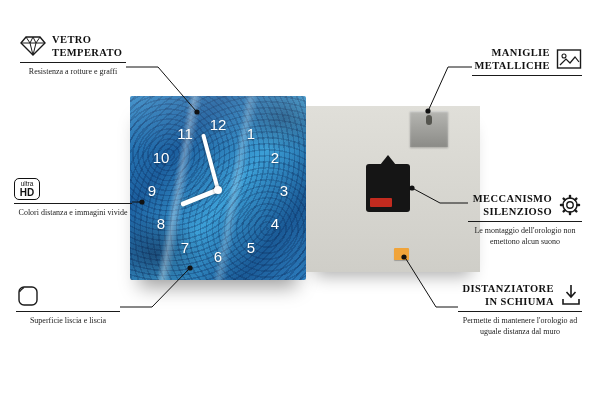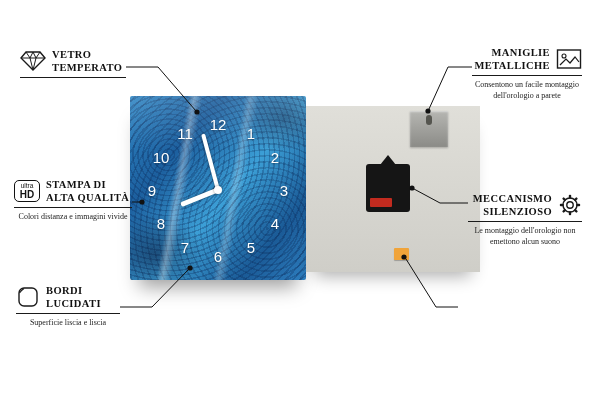--- a/index.html
+++ b/index.html
@@ -16,21 +16,21 @@
   
   .callout{position:absolute;}
   .c-head{display:flex;align-items:center;gap:6px;padding-bottom:3px;border-bottom:1.2px solid #1a1a1a;}
   .callout.right .c-head{justify-content:center;}
   .callout.right .icon{order:2;}
   .callout.right .c-title{order:1;text-align:right;}
   .c-title{font-weight:bold;font-size:10.5px;letter-spacing:.4px;line-height:1.25;color:#111;}
   .c-desc{margin-top:4px;font-size:8px;line-height:1.35;color:#222;text-align:center;}
   .icon{display:inline-flex;flex:0 0 auto;}
 
-  #co-vetro{left:20px;top:48px;width:106px;}
+  #co-vetro{left:20px;top:33px;width:106px;}
   #co-stampa{left:14px;top:178px;width:118px;}
   #co-bordi{left:16px;top:284px;width:104px;}
   #co-maniglie{left:472px;top:46px;width:110px;}
   #co-meccanismo{left:468px;top:192px;width:114px;}
   #co-distanziatore{left:458px;top:282px;width:124px;}
 
   .ultrahd{
     display:flex;flex-direction:column;align-items:center;justify-content:center;
     border:1.3px solid #111;border-radius:5px;width:24px;height:20px;
     font-family:"Liberation Sans", sans-serif;font-size:6.5px;line-height:1.15;color:#111;
@@ -150,58 +150,56 @@
   <div class="callout left" id="co-vetro">
     <div class="c-head">
       <span class="icon">
         <svg width="26" height="22" viewBox="0 0 26 22">
           <path d="M6 2 h14 l5 6 -12 12 L1 8 Z" fill="none" stroke="#1a1a1a" stroke-width="1.4"></path>
           <path d="M1 8 h24 M6 2 l4 6 3 12 M20 2 l-4 6 -3 12 M10 8 l3 -6 3 6" fill="none" stroke="#1a1a1a" stroke-width="1"></path>
         </svg>
       </span>
       <span class="c-title">VETRO TEMPERATO</span>
     </div>
+    <div class="c-desc">Resistenza a rotture e graffi</div>
   </div>
 
   <div class="callout left" id="co-stampa">
     <div class="c-head">
       <span class="icon ultrahd">
         <span>ultra</span>
         <span class="hd">HD</span>
       </span>
-      <span class="c-title">STAMPA DI ALTA QUALITÀ</span>
     </div>
     <div class="c-desc">Colori distanza e immagini vivide</div>
   </div>
 
   <div class="callout left" id="co-bordi">
     <div class="c-head">
       <span class="icon">
         <svg width="24" height="24" viewBox="0 0 24 24">
           <rect x="3" y="3" width="18" height="18" rx="5" fill="none" stroke="#1a1a1a" stroke-width="1.4"></rect>
           <path d="M8 3.5 A15 15 0 0 0 3.5 8" fill="none" stroke="#1a1a1a" stroke-width="1.1"></path>
         </svg>
       </span>
-      <span class="c-title">BORDI LUCIDATI</span>
     </div>
     <div class="c-desc">Superficie liscia e liscia</div>
   </div>
 
   <div class="callout right" id="co-maniglie">
     <div class="c-head">
       <span class="icon">
         <svg width="26" height="22" viewBox="0 0 26 22">
           <rect x="1.5" y="2" width="23" height="18" fill="none" stroke="#1a1a1a" stroke-width="1.4"></rect>
           <circle cx="8" cy="8" r="2" fill="none" stroke="#1a1a1a" stroke-width="1.1"></circle>
           <path d="M4 17 l6 -6 4 4 5 -6 4 5" fill="none" stroke="#1a1a1a" stroke-width="1.2"></path>
         </svg>
       </span>
       <span class="c-title">MANIGLIE METALLICHE</span>
     </div>
-    <div class="c-desc">Consentono un facile montaggio dell'orologio a parete</div>
   </div>
 
   <div class="callout right" id="co-meccanismo">
     <div class="c-head">
       <span class="icon">
         <svg width="24" height="24" viewBox="0 0 24 24">
           <g fill="none" stroke="#1a1a1a" stroke-width="1.4">
             <circle cx="12" cy="12" r="3.2"></circle>
             <circle cx="12" cy="12" r="7"></circle>
           </g>
@@ -215,14 +213,26 @@
             <rect x="10.8" y="1.8" width="2.4" height="4" rx="1" transform="rotate(270 12 12)"></rect>
             <rect x="10.8" y="1.8" width="2.4" height="4" rx="1" transform="rotate(315 12 12)"></rect>
           </g>
         </svg>
       </span>
       <span class="c-title">MECCANISMO SILENZIOSO</span>
     </div>
     <div class="c-desc">Le montaggio dell'orologio non emettono alcun suono</div>
   </div>
 
+  <div class="callout right" id="co-distanziatore">
+    <div class="c-head">
+      <span class="icon">
+        <svg width="22" height="24" viewBox="0 0 22 24">
+          <path d="M11 2 v11 M6.5 9 L11 14 l4.5 -5" fill="none" stroke="#1a1a1a" stroke-width="1.6"></path>
+          <path d="M3 16 v5 h16 v-5" fill="none" stroke="#1a1a1a" stroke-width="1.6"></path>
+        </svg>
+      </span>
+      <span class="c-title">DISTANZIATORE IN SCHIUMA</span>
+    </div>
+    <div class="c-desc">Permette di mantenere l'orologio ad uguale distanza dal muro</div>
+  </div>
 
 </div>
 
 </body></html>

